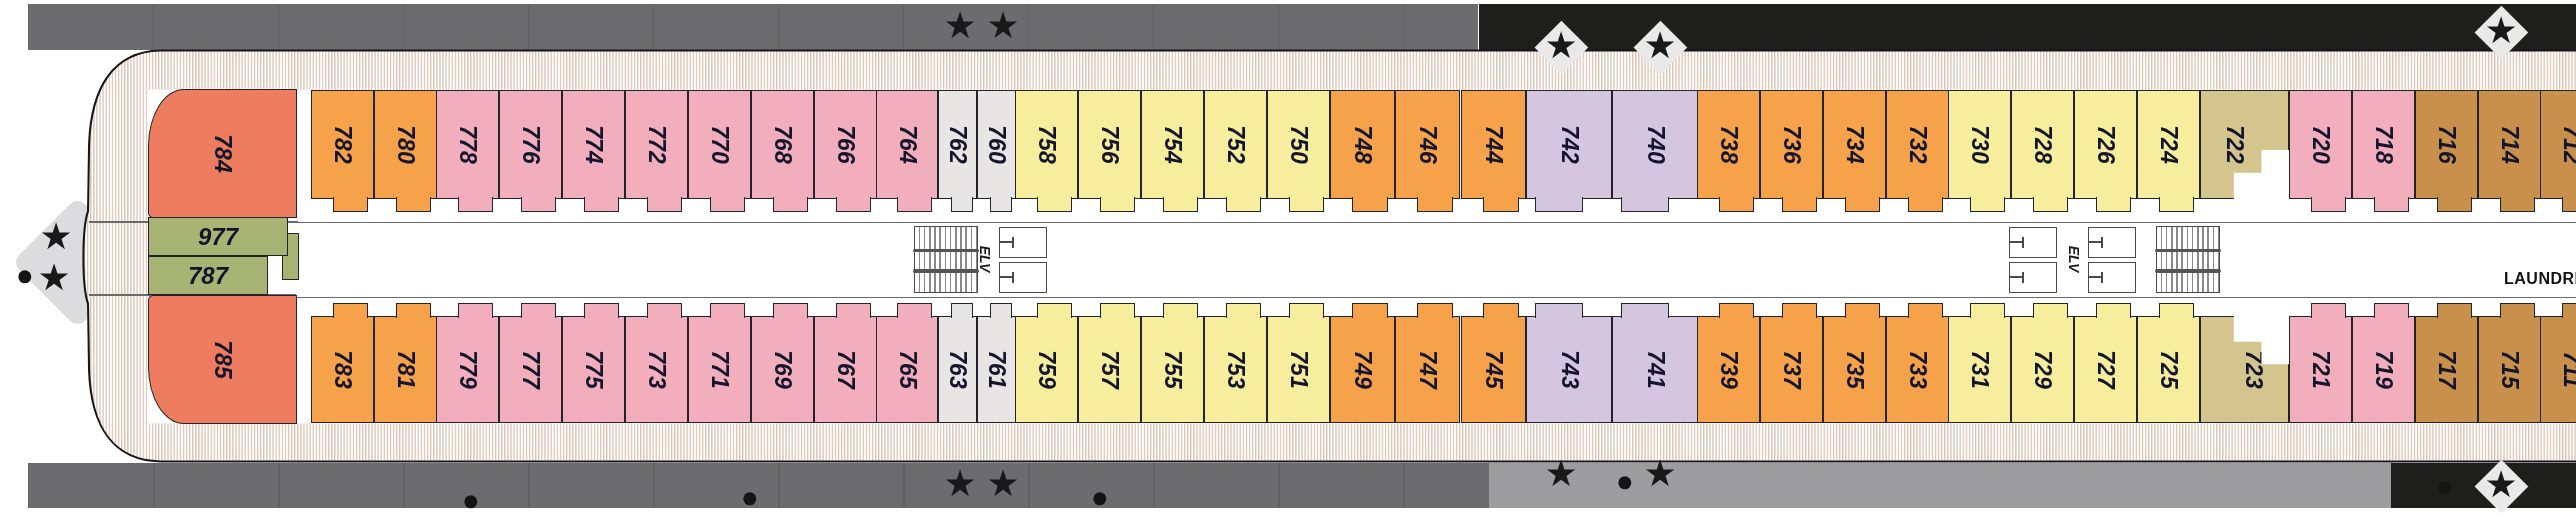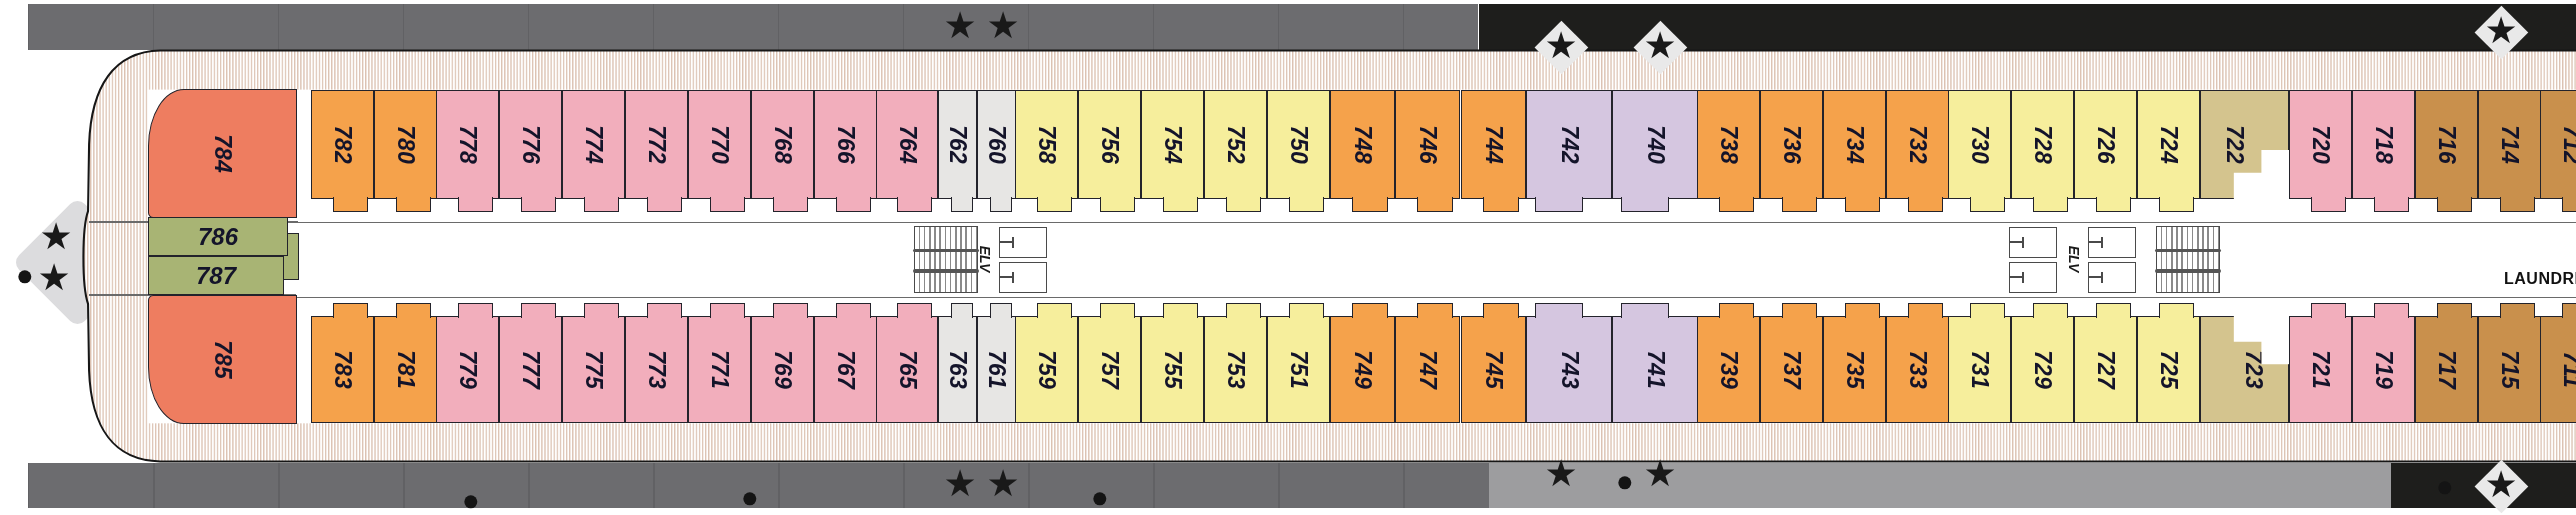--- a/index.html
+++ b/index.html
@@ -308,23 +308,23 @@
       <div class="cabin bottom" style="left: 2478px; width: 63px; background-color: rgb(201, 144, 76);">
         <span class="num">715</span>
       </div>
       <div class="cabin bottom" style="left: 2540px; width: 63px; background-color: rgb(201, 144, 76);">
         <span class="num">711</span>
       </div>
       <div class="cabin special sternTL nobump" style="left: 148px; width: 149px; top: 89px; height: 129px; background-color: rgb(238, 125, 96);">
         <span class="num">784</span>
       </div>
       <div class="cabin special nobump" style="left: 148px; width: 140px; top: 217px; height: 39px; background-color: rgb(168, 180, 116);">
-        <span class="num h">786</span>
-      </div>
-      <div class="cabin special nobump" style="left: 148px; width: 136px; top: 256px; height: 39px; background-color: rgb(168, 180, 116);">
+        <span class="num h">977</span>
+      </div>
+      <div class="cabin special nobump" style="left: 148px; width: 120px; top: 256px; height: 39px; background-color: rgb(168, 180, 116);">
         <span class="num h">787</span>
       </div>
       <div class="cabin special sternBL nobump" style="left: 148px; width: 149px; top: 295px; height: 129px; background-color: rgb(238, 125, 96);">
         <span class="num">785</span>
       </div>
     </div>
 
   <div class="stairs" style="left:914px;">
     <i style="top:21.6px;"></i>
       <i style="top:42px;"></i>

